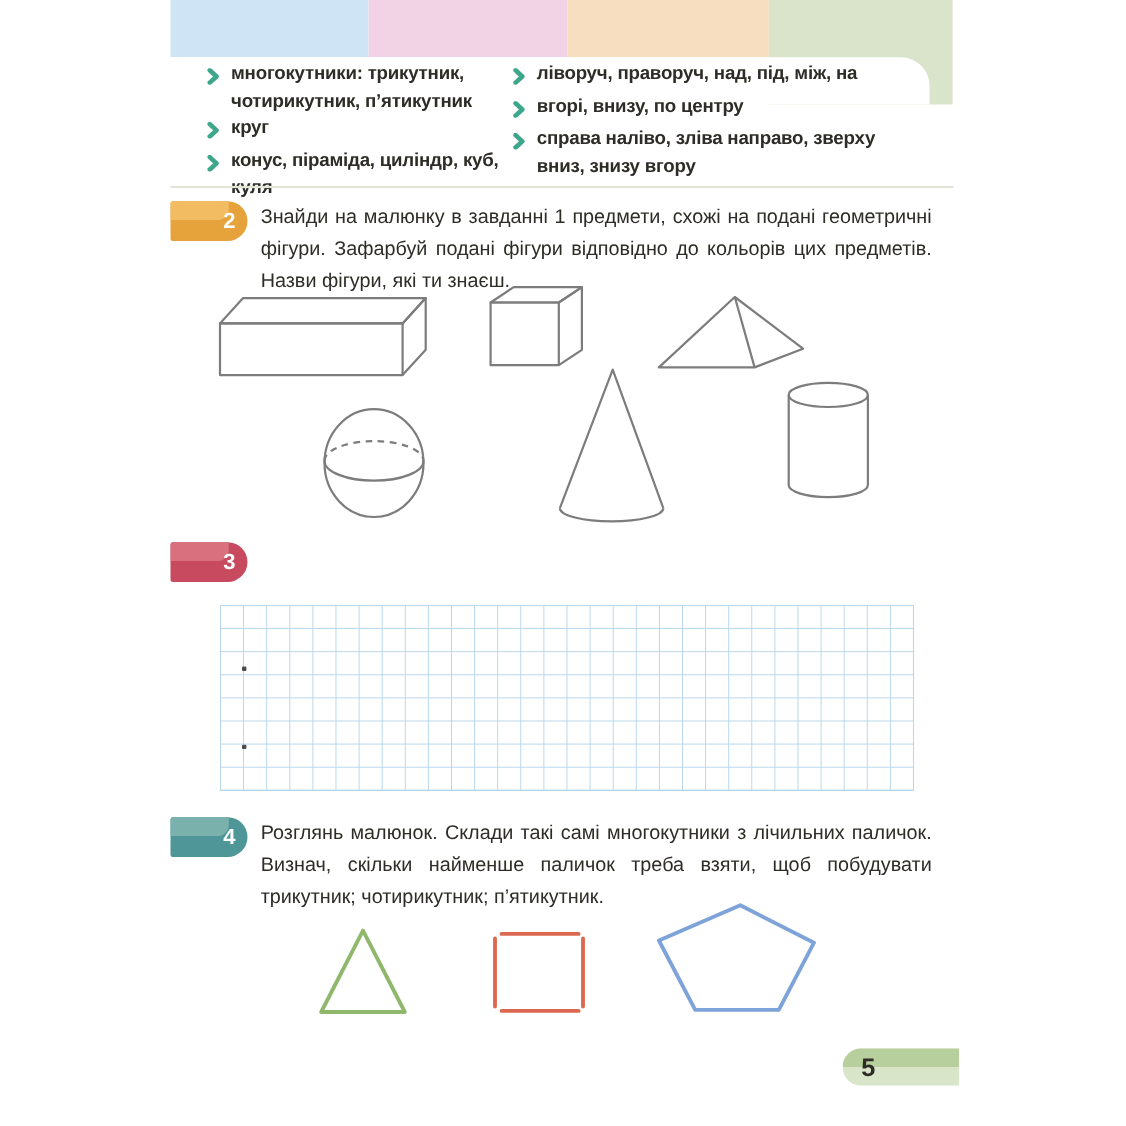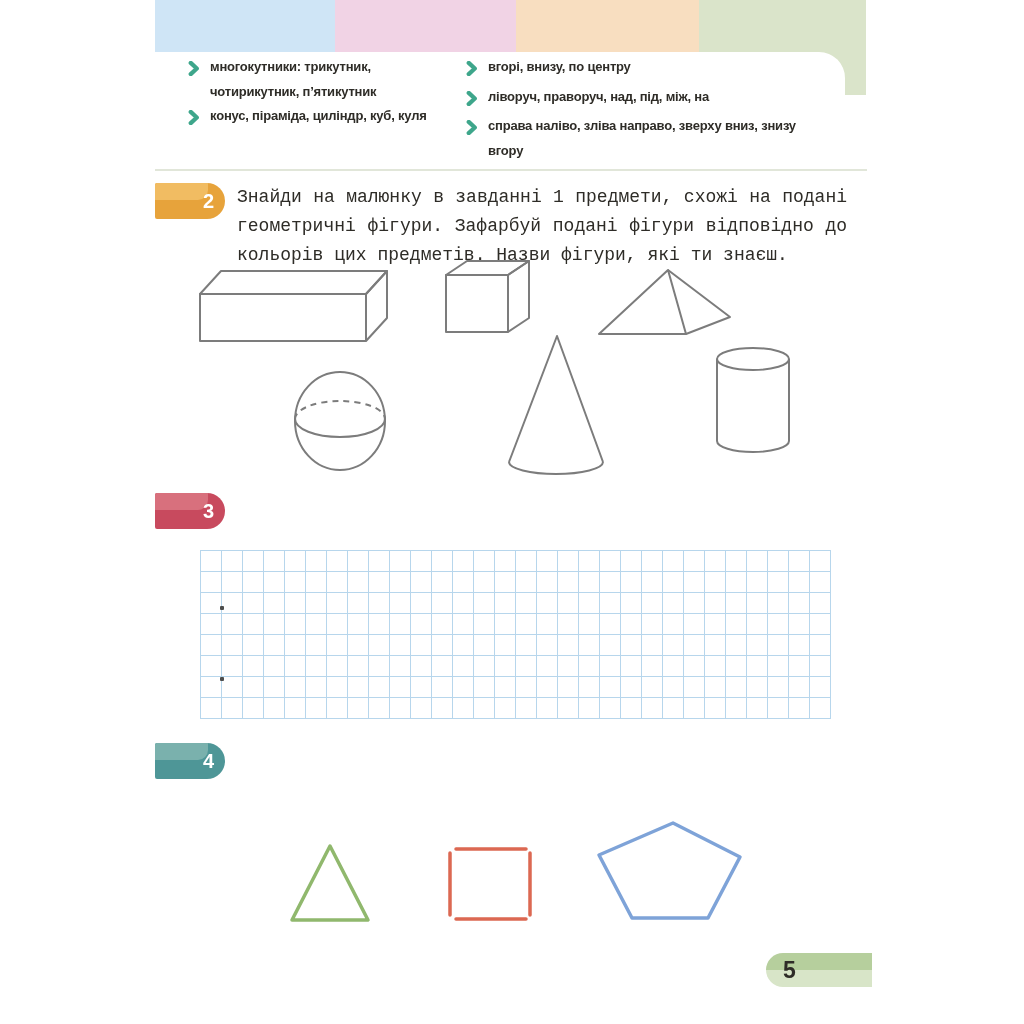--- a/index.html
+++ b/index.html
@@ -11,38 +11,38 @@
   
   .band{position:absolute;top:0;height:52px;}
   .band-green{height:95px;}
   .vocab-cover{position:absolute;left:155px;top:52px;width:690px;height:43px;
     background:#ffffff;border-top-right-radius:26px;}
 
   
   .vocab{position:absolute;top:55px;display:flex;flex-direction:column;}
   .vocab ul{list-style:none;margin:0;padding:0;}
   .vocab li{display:flex;align-items:flex-start;gap:10px;
-    font-size:13px;font-weight:bold;line-height:24.5px;letter-spacing:-0.2px;}
+    font-size:17px;font-weight:bold;line-height:24.5px;letter-spacing:-0.2px;}
   .vocab-left{left:188px;width:268px;}
   .vocab-right{left:466px;width:368px;}
   .chev{flex:0 0 12px;padding-top:5px;}
 
   .rule{position:absolute;left:155px;top:169px;width:712px;height:2px;background:#e1e6d9;}
 
   
   .task{position:absolute;left:155px;width:692px;}
   .badge{position:absolute;left:0;top:0;width:70px;height:36px;
     border-radius:2px 18px 18px 2px;overflow:hidden;}
   .badge-hl{position:absolute;left:0;top:0;width:76%;height:17px;
     border-radius:0 0 10px 0;}
   .badge-num{position:absolute;right:11px;top:0;height:36px;line-height:36px;
     color:#ffffff;font-size:20px;font-weight:bold;}
   .task-text{margin:0;position:absolute;left:82px;top:0;width:610px;
     font-size:18px;line-height:29px;text-align:justify;text-align-last:left;
-    hyphens:manual;font-family:Liberation Mono, monospace;}
+    hyphens:manual;}
 
   
   .grid{position:absolute;left:200px;top:550px;width:631px;height:169px;
     background-image:
       linear-gradient(to right,#b7d6ec 1px,transparent 1px),
       linear-gradient(to bottom,#b7d6ec 1px,transparent 1px);
     background-size:21px 21px;
     box-shadow:inset -1px -1px 0 #b7d6ec;}
   .grid-dot{position:absolute;width:4px;height:4px;background:#4d4d4d;border-radius:1px;}
 
@@ -76,42 +76,50 @@
           </svg>
       </span>
       <span>многокутники: трикутник, чотирикутник, п’ятикутник</span>
     </li>
     <li>
       <span class="chev">
         <svg viewBox="0 0 12 16" width="12" height="15">
             <path d="M2.5 2 L9 8 L2.5 14" fill="none" stroke-width="4.5" stroke-linecap="round" stroke-linejoin="round" stroke="#3ea68b"></path>
           </svg>
       </span>
+      <span>круг</span>
+    </li>
+    <li>
+      <span class="chev">
+        <svg viewBox="0 0 12 16" width="12" height="15">
+            <path d="M2.5 2 L9 8 L2.5 14" fill="none" stroke-width="4.5" stroke-linecap="round" stroke-linejoin="round" stroke="#3ea68b"></path>
+          </svg>
+      </span>
       <span>конус, піраміда, циліндр, куб, куля</span>
     </li>
   </ul>
 </div>
 
 <div class="vocab vocab-right">
   <ul>
     <li>
       <span class="chev">
         <svg viewBox="0 0 12 16" width="12" height="15">
             <path d="M2.5 2 L9 8 L2.5 14" fill="none" stroke-width="4.5" stroke-linecap="round" stroke-linejoin="round" stroke="#3ea68b"></path>
           </svg>
       </span>
+      <span>ліворуч, праворуч, над, під, між, на</span>
+    </li>
+    <li>
+      <span class="chev">
+        <svg viewBox="0 0 12 16" width="12" height="15">
+            <path d="M2.5 2 L9 8 L2.5 14" fill="none" stroke-width="4.5" stroke-linecap="round" stroke-linejoin="round" stroke="#3ea68b"></path>
+          </svg>
+      </span>
       <span>вгорі, внизу, по центру</span>
-    </li>
-    <li>
-      <span class="chev">
-        <svg viewBox="0 0 12 16" width="12" height="15">
-            <path d="M2.5 2 L9 8 L2.5 14" fill="none" stroke-width="4.5" stroke-linecap="round" stroke-linejoin="round" stroke="#3ea68b"></path>
-          </svg>
-      </span>
-      <span>ліворуч, праворуч, над, під, між, на</span>
     </li>
     <li>
       <span class="chev">
         <svg viewBox="0 0 12 16" width="12" height="15">
             <path d="M2.5 2 L9 8 L2.5 14" fill="none" stroke-width="4.5" stroke-linecap="round" stroke-linejoin="round" stroke="#3ea68b"></path>
           </svg>
       </span>
       <span>справа наліво, зліва направо, зверху вниз, знизу вгору</span>
     </li>
   </ul>
@@ -137,20 +145,21 @@
 <div class="grid">
   <div class="grid-dot" style="left:20px;top:56px;"></div>
   <div class="grid-dot" style="left:20px;top:127px;"></div>
 </div>
 
 <section class="task" style="top:743px;height:100px;">
   <div class="badge" style="background: rgb(78, 150, 151);">
     <div class="badge-hl" style="background: rgb(122, 177, 173);"></div>
     <span class="badge-num">4</span>
   </div>
+  <p class="task-text">Розглянь малюнок. Склади такі самі многокутники з лічильних паличок. Визнач, скільки найменше паличок треба взяти, щоб по­будувати трикутник; чотирикутник; п’ятикутник.</p>
 </section>
 
 <svg class="fig-svg" viewBox="0 0 1024 1024">
 
   <g fill="none" stroke-width="2" stroke-linejoin="round" stroke="#7c7c7c">
     <g>
       <path d="M200 294 L221 271 L387 271 L366 294 Z"></path>
       <rect x="200" y="294" width="166" height="47"></rect>
       <path d="M366 294 L387 271 L387 318 L366 341"></path>
     </g>

